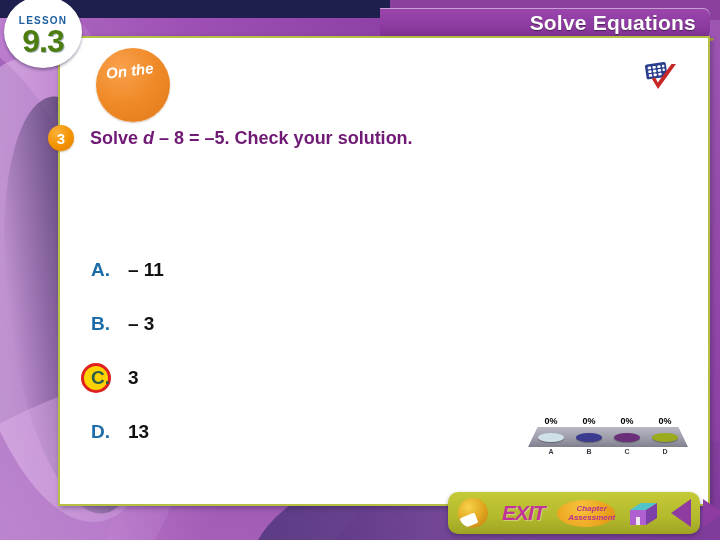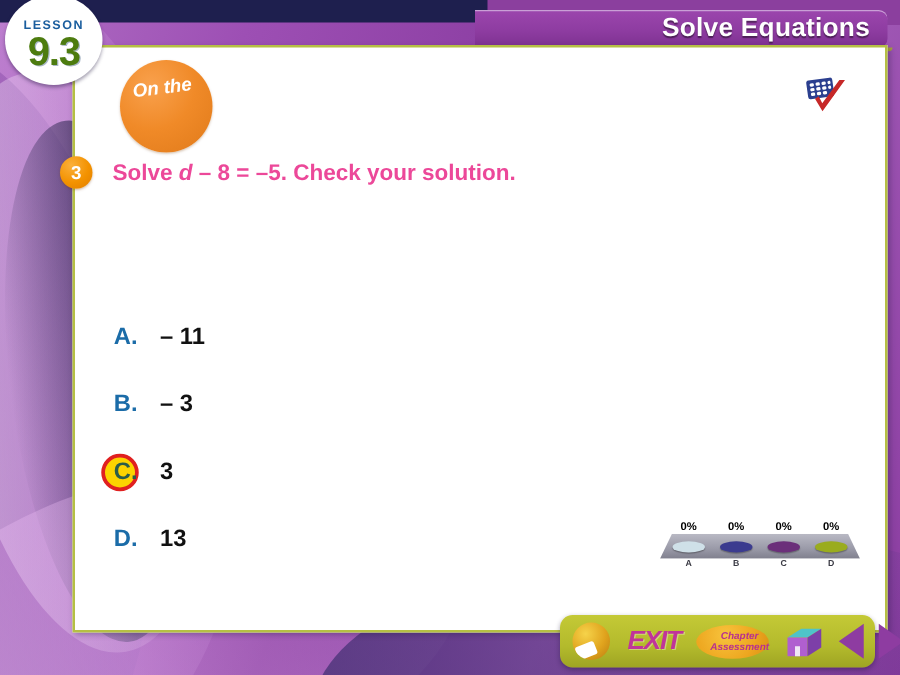--- a/index.html
+++ b/index.html
@@ -232,21 +232,21 @@
     color: #ffffff;
     font-size: 15px;
     font-weight: bold;
     display: flex;
     align-items: center;
     justify-content: center;
     flex: none;
     box-shadow: 0 1px 2px rgba(120,60,0,.35);
   }
   .q-text {
-    color: #ec4899;
+    color: #701a75;
     font-size: 18px;
     font-weight: bold;
     margin-left: 16px;
     white-space: nowrap;
   }
   .q-text em {
     font-style: italic;
   }
 
   

